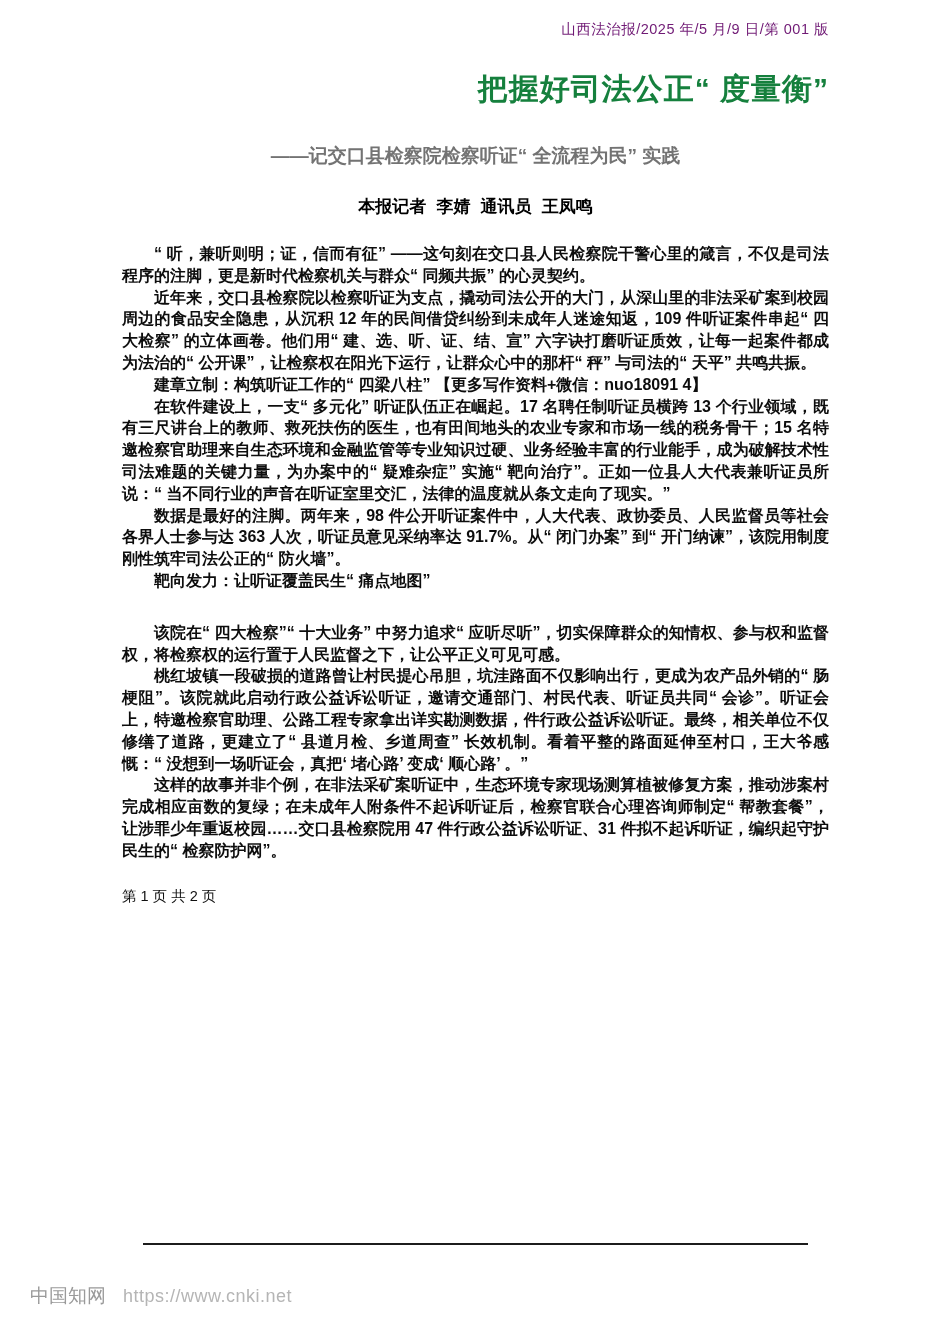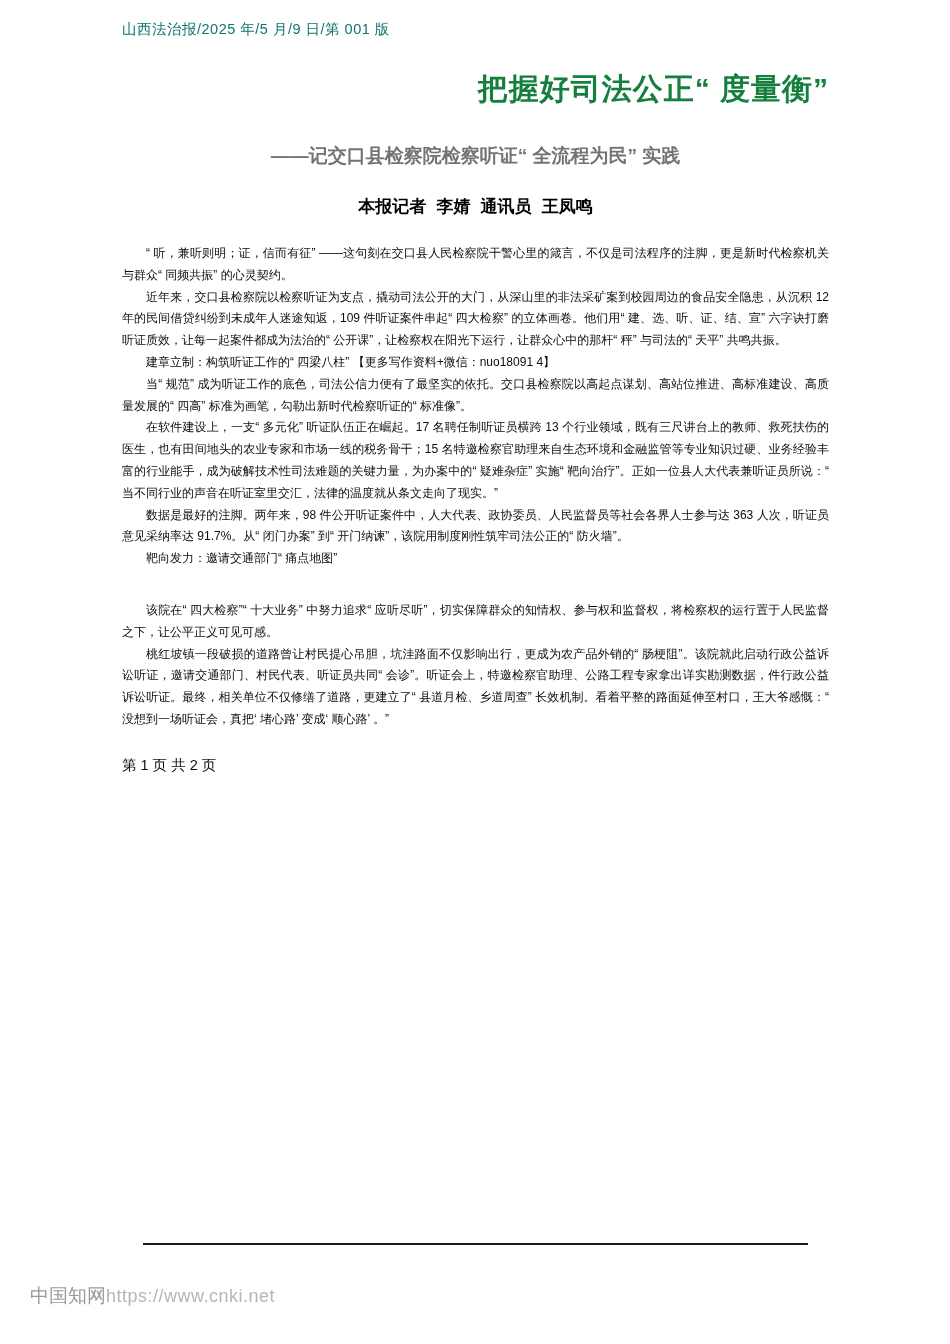--- a/index.html
+++ b/index.html
@@ -14,21 +14,22 @@
   }
   .content {
     position: absolute;
     left: 122px;
     top: 20px;
     width: 707px;
   }
   .meta-line {
     font-size: 14.5px;
     letter-spacing: 0.5px;
-    color: #0f766e;
+    color: #701a75;
+    text-align: right;
   }
   .article-title {
     margin-top: 30px;
     text-align: right;
     font-size: 30px;
     font-weight: bold;
     letter-spacing: 1px;
     color: #15803d;
   }
   .article-subtitle {
@@ -41,24 +42,25 @@
   .article-byline {
     margin-top: 26px;
     text-align: center;
     font-size: 17px;
     font-weight: bold;
     color: #000;
     font-family: Liberation Mono, monospace;
   }
   .article-body {
     margin-top: 25px;
-    font-size: 12px;
+    font-size: 16px;
     line-height: 21.8px;
     text-align: justify;
     color: #0d0d0d;
+    font-weight: bold;
   }
   .article-body p {
     margin: 0;
     padding: 0;
     text-indent: 2em;
   }
   .article-body p.gap-after {
     margin-bottom: 30px;
   }
   .page-indicator {
@@ -75,20 +77,21 @@
     width: 665px;
     height: 2px;
     background: #1c1c1c;
   }
   .watermark {
     position: absolute;
     left: 30px;
     top: 1283px;
     display: flex;
     align-items: baseline;
+    gap: 17px;
   }
   .watermark .brand {
     font-size: 19px;
     color: #9a9a9a;
   }
   .watermark .url {
     font-size: 18px;
     color: #b5b5b5;
     letter-spacing: 0.5px;
   }
@@ -104,26 +107,26 @@
     <h1 class="article-title">把握好司法公正“ 度量衡”</h1>
 
     <h2 class="article-subtitle">——记交口县检察院检察听证“ 全流程为民” 实践</h2>
 
     <div class="article-byline">本报记者  李婧  通讯员  王凤鸣</div>
 
     <div class="article-body">
       <p>“ 听，兼听则明；证，信而有征” ——这句刻在交口县人民检察院干警心里的箴言，不仅是司法程序的注脚，更是新时代检察机关与群众“ 同频共振” 的心灵契约。</p>
       <p>近年来，交口县检察院以检察听证为支点，撬动司法公开的大门，从深山里的非法采矿案到校园周边的食品安全隐患，从沉积 12 年的民间借贷纠纷到未成年人迷途知返，109 件听证案件串起“ 四大检察” 的立体画卷。他们用“ 建、选、听、证、结、宣” 六字诀打磨听证质效，让每一起案件都成为法治的“ 公开课”，让检察权在阳光下运行，让群众心中的那杆“ 秤” 与司法的“ 天平” 共鸣共振。</p>
       <p>建章立制：构筑听证工作的“ 四梁八柱” 【更多写作资料+微信：nuo18091 4】</p>
-      <p>当“ 规范” 成为听证工作的底色，司法公信力便有了最坚实的依托。交口县检察院以高起点谋划、高站位推进、高标准建设、高质量发展的“ 四高” 标准为画笔，勾勒出新时代检察听证的“ 标准像”。</p>
       <p>在软件建设上，一支“ 多元化” 听证队伍正在崛起。17 名聘任制听证员横跨 13 个行业领域，既有三尺讲台上的教师、救死扶伤的医生，也有田间地头的农业专家和市场一线的税务骨干；15 名特邀检察官助理来自生态环境和金融监管等专业知识过硬、业务经验丰富的行业能手，成为破解技术性司法难题的关键力量，为办案中的“ 疑难杂症” 实施“ 靶向治疗”。正如一位县人大代表兼听证员所说：“ 当不同行业的声音在听证室里交汇，法律的温度就从条文走向了现实。”</p>
       <p>数据是最好的注脚。两年来，98 件公开听证案件中，人大代表、政协委员、人民监督员等社会各界人士参与达 363 人次，听证员意见采纳率达 91.7%。从“ 闭门办案” 到“ 开门纳谏”，该院用制度刚性筑牢司法公正的“ 防火墙”。</p>
-      <p class="gap-after">靶向发力：邀请交通部门“ 痛点地图”</p>
+      <p class="gap-after">靶向发力：让听证覆盖民生“ 痛点地图”</p>
       <p>该院在“ 四大检察”“ 十大业务” 中努力追求“ 应听尽听”，切实保障群众的知情权、参与权和监督权，将检察权的运行置于人民监督之下，让公平正义可见可感。</p>
       <p>桃红坡镇一段破损的道路曾让村民提心吊胆，坑洼路面不仅影响出行，更成为农产品外销的“ 肠梗阻”。该院就此启动行政公益诉讼听证，邀请交通部门、村民代表、听证员共同“ 会诊”。听证会上，特邀检察官助理、公路工程专家拿出详实勘测数据，件行政公益诉讼听证。最终，相关单位不仅修缮了道路，更建立了“ 县道月检、乡道周查” 长效机制。看着平整的路面延伸至村口，王大爷感慨：“ 没想到一场听证会，真把‘ 堵心路’ 变成‘ 顺心路’ 。”</p>
+      <p>这样的故事并非个例，在非法采矿案听证中，生态环境专家现场测算植被修复方案，推动涉案村完成相应亩数的复绿；在未成年人附条件不起诉听证后，检察官联合心理咨询师制定“ 帮教套餐”，让涉罪少年重返校园……交口县检察院用 47 件行政公益诉讼听证、31 件拟不起诉听证，编织起守护民生的“ 检察防护网”。</p>
     </div>
 
     <div class="page-indicator">第 1 页 共 2 页</div>
 
   </div>
 
   <div class="bottom-divider"></div>
 
   <div class="watermark">
     <span class="brand">中国知网</span>

